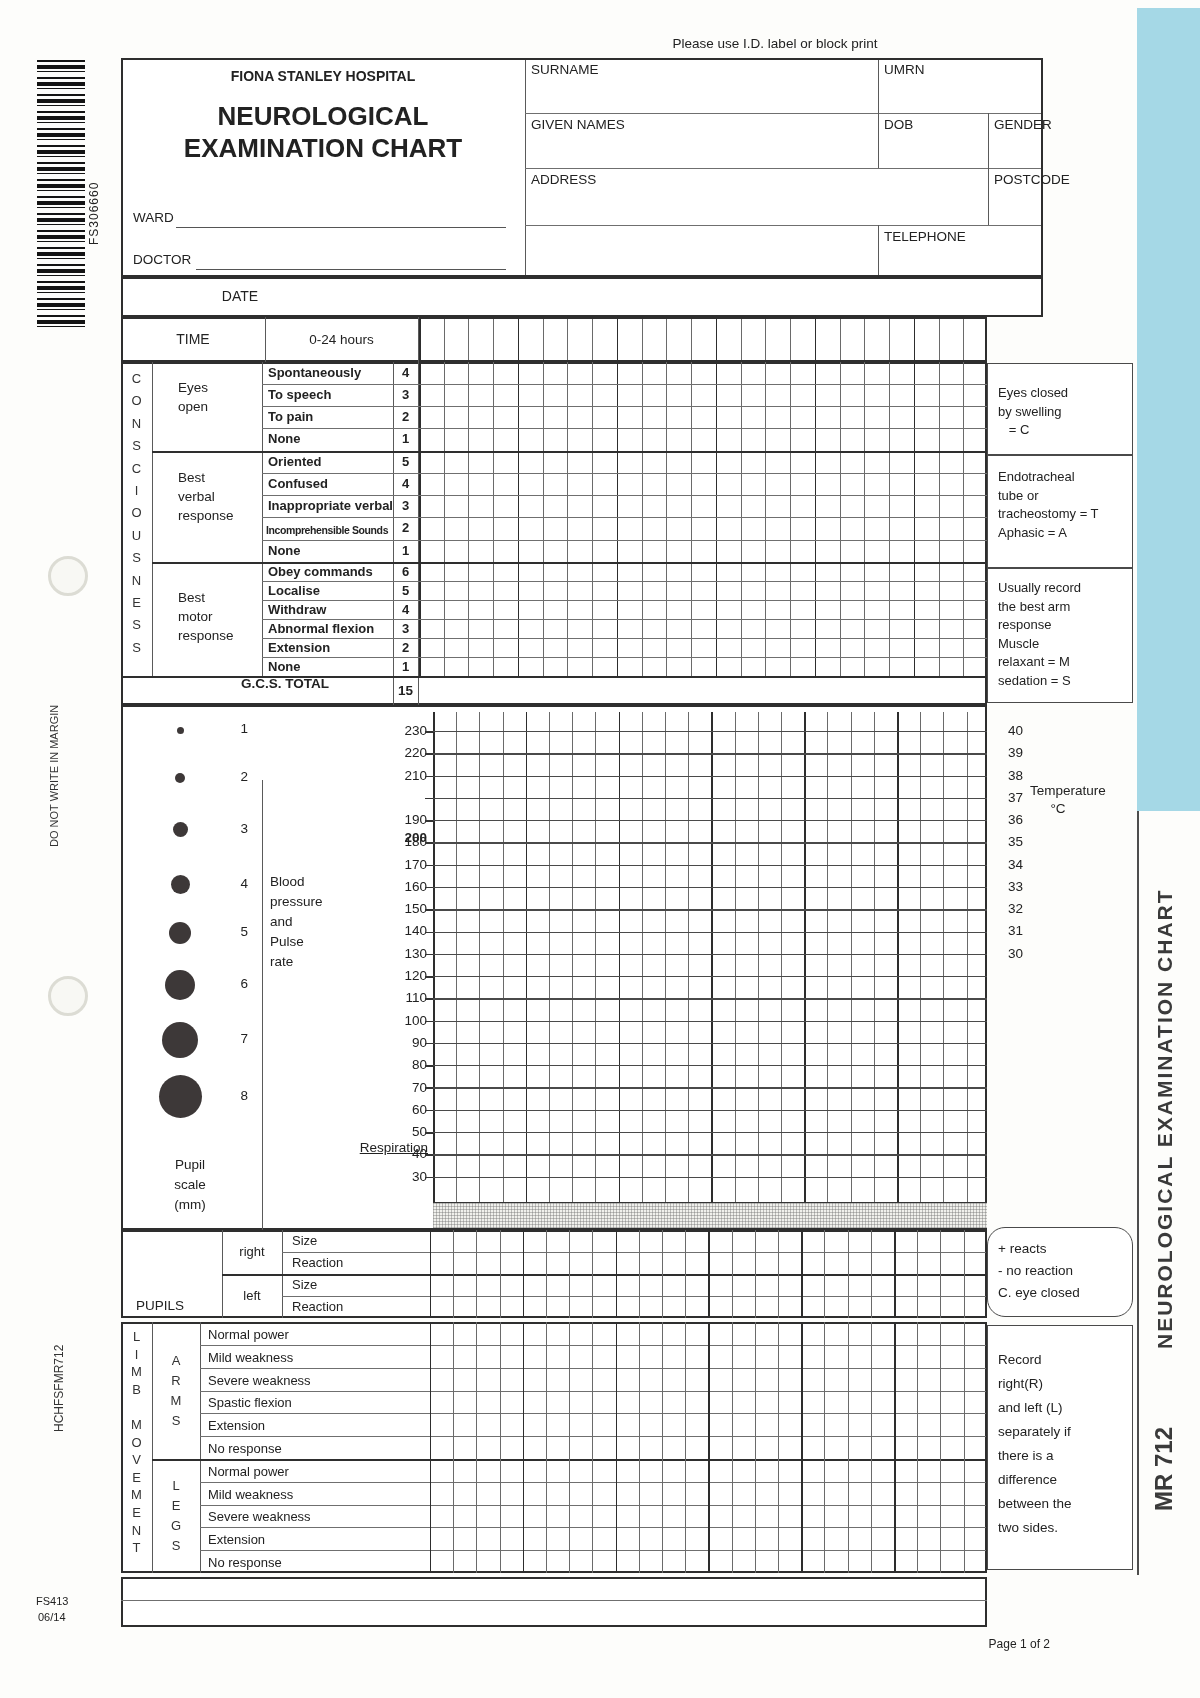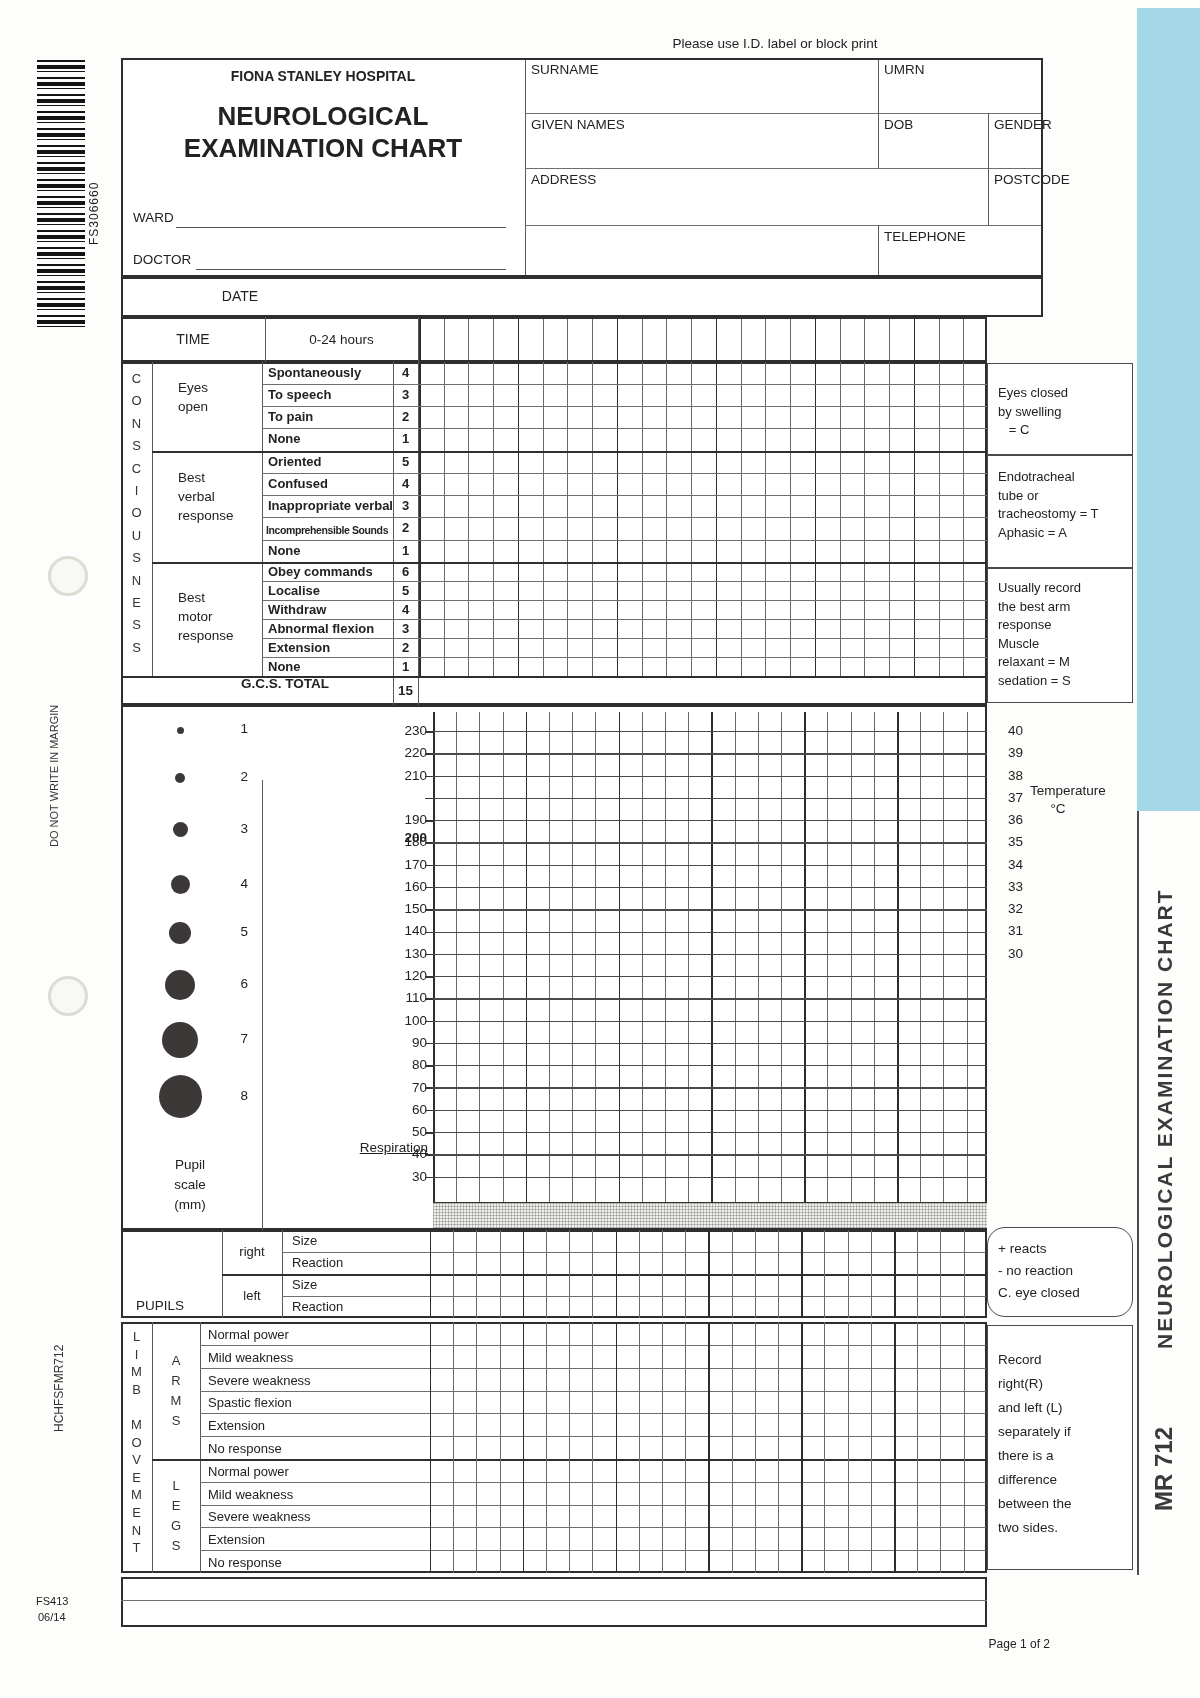--- a/index.html
+++ b/index.html
@@ -212,20 +212,25 @@
   <div class="lab t135 r" style="left:228px;top:821px;width:20px;">3</div>
   <div class="lab t135 r" style="left:228px;top:876px;width:20px;">4</div>
   <div class="lab t135 r" style="left:228px;top:924px;width:20px;">5</div>
   <div class="lab t135 r" style="left:228px;top:976px;width:20px;">6</div>
   <div class="lab t135 r" style="left:228px;top:1031px;width:20px;">7</div>
   <div class="lab t135 r" style="left:228px;top:1088px;width:20px;">8</div>
   <div class="bx pre t135 ctr" style="left:140px;top:1155px;width:100px;line-height:20px;">Pupil
 scale
 (mm)</div>
 
+  <div class="bx pre t135" style="left:270px;top:872px;width:90px;line-height:20px;">Blood
+pressure
+and
+Pulse
+rate</div>
   <div class="lab t135 r" style="left:385px;top:723px;width:42px;">230</div>
   <div class="lab t135 r" style="left:385px;top:745px;width:42px;">220</div>
   <div class="lab t135 r" style="left:385px;top:768px;width:42px;">210</div>
   <div class="lab t135 r" style="left:385px;top:830px;width:42px;font-weight:bold;">200</div>
   <div class="lab t135 r" style="left:385px;top:812px;width:42px;">190</div>
   <div class="lab t135 r" style="left:385px;top:834px;width:42px;">180</div>
   <div class="lab t135 r" style="left:385px;top:857px;width:42px;">170</div>
   <div class="lab t135 r" style="left:385px;top:879px;width:42px;">160</div>
   <div class="lab t135 r" style="left:385px;top:901px;width:42px;">150</div>
   <div class="lab t135 r" style="left:385px;top:923px;width:42px;">140</div>

